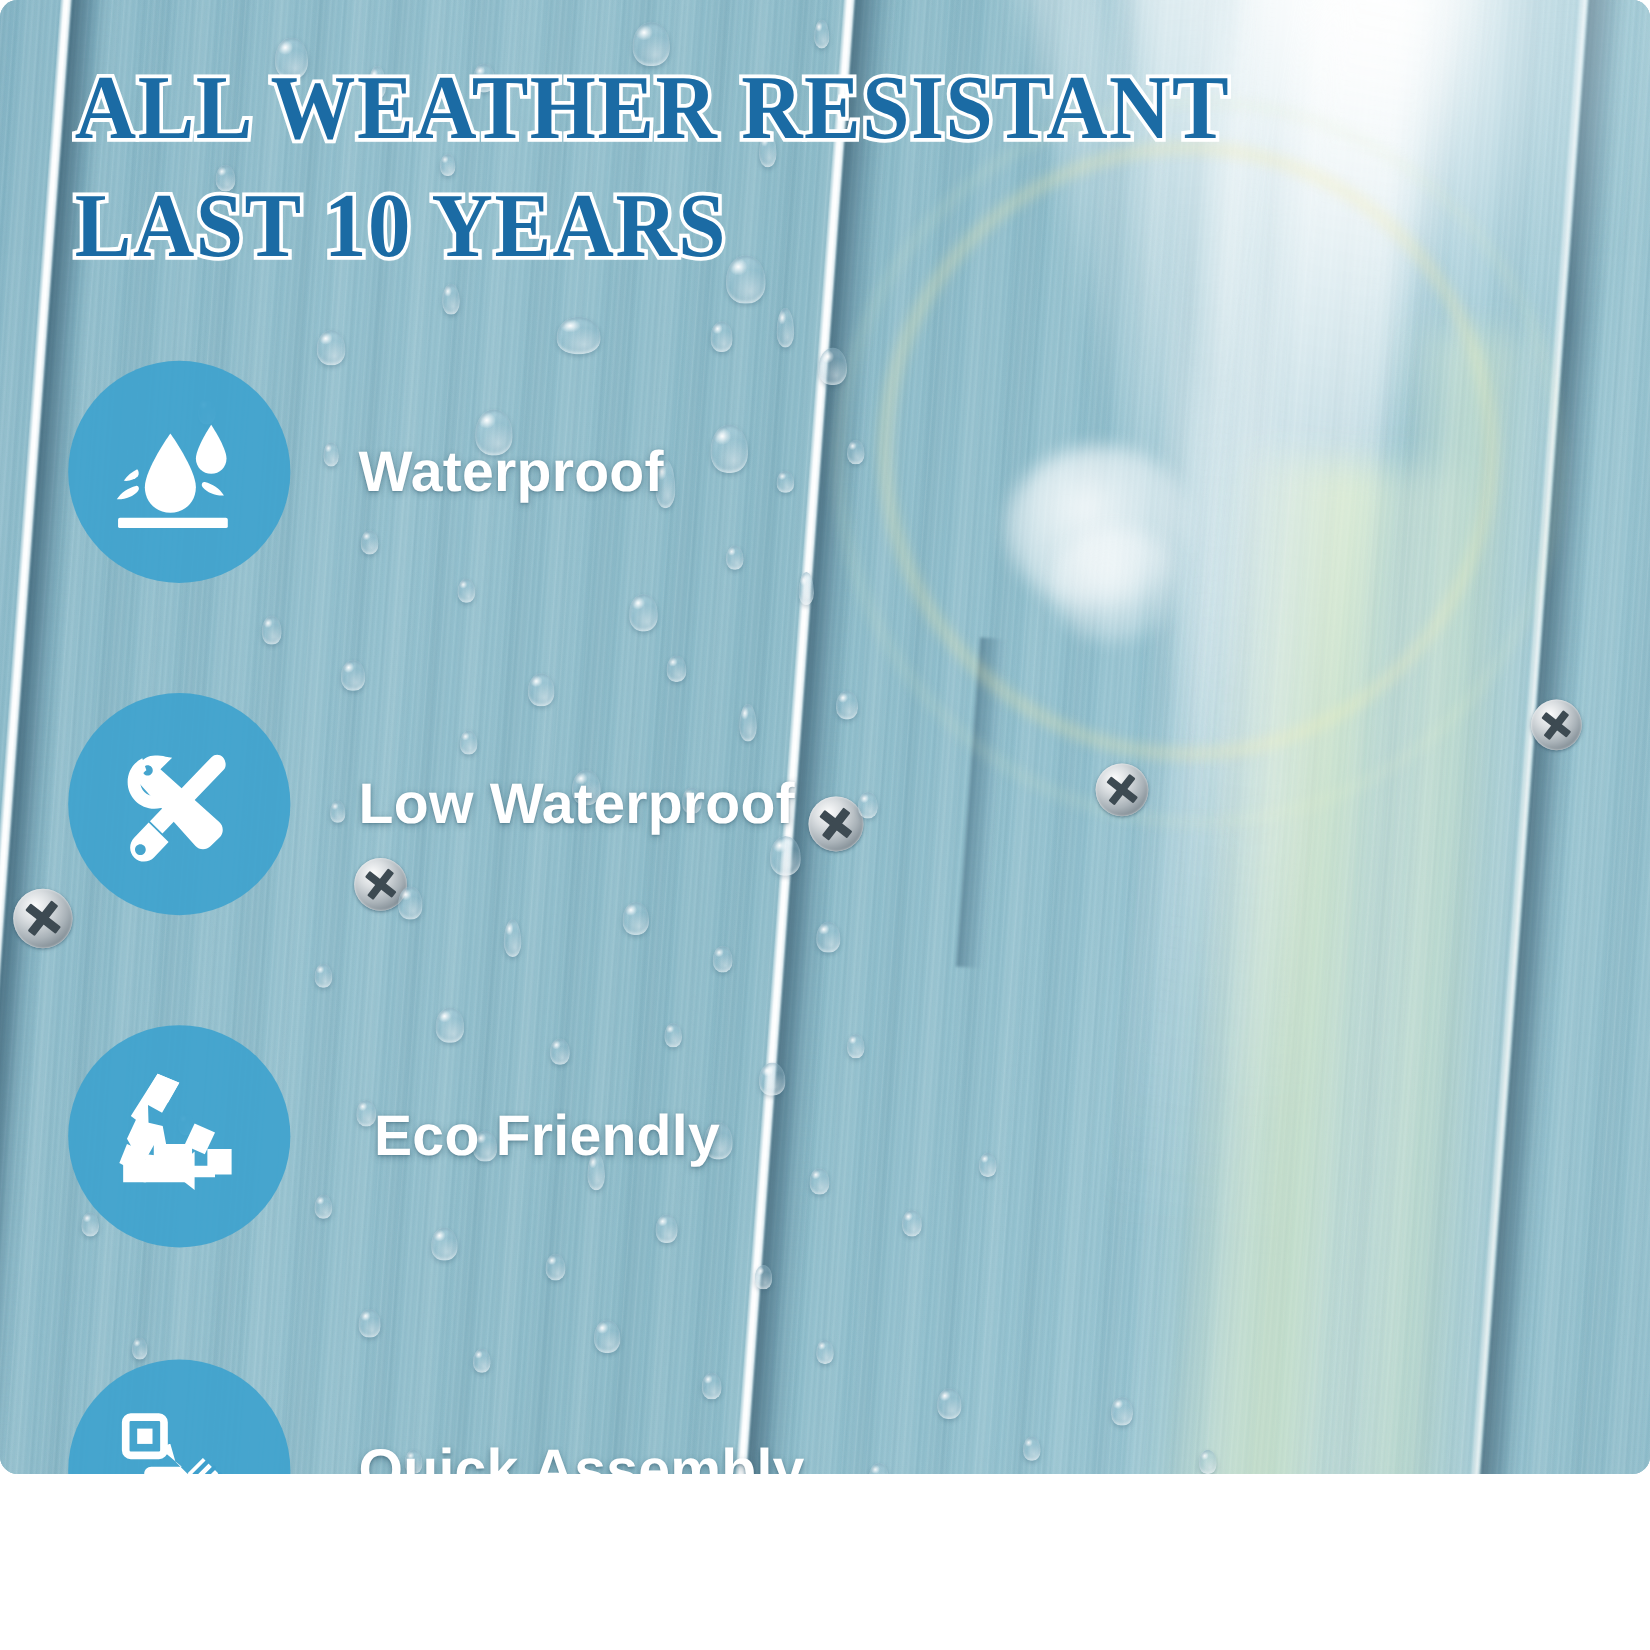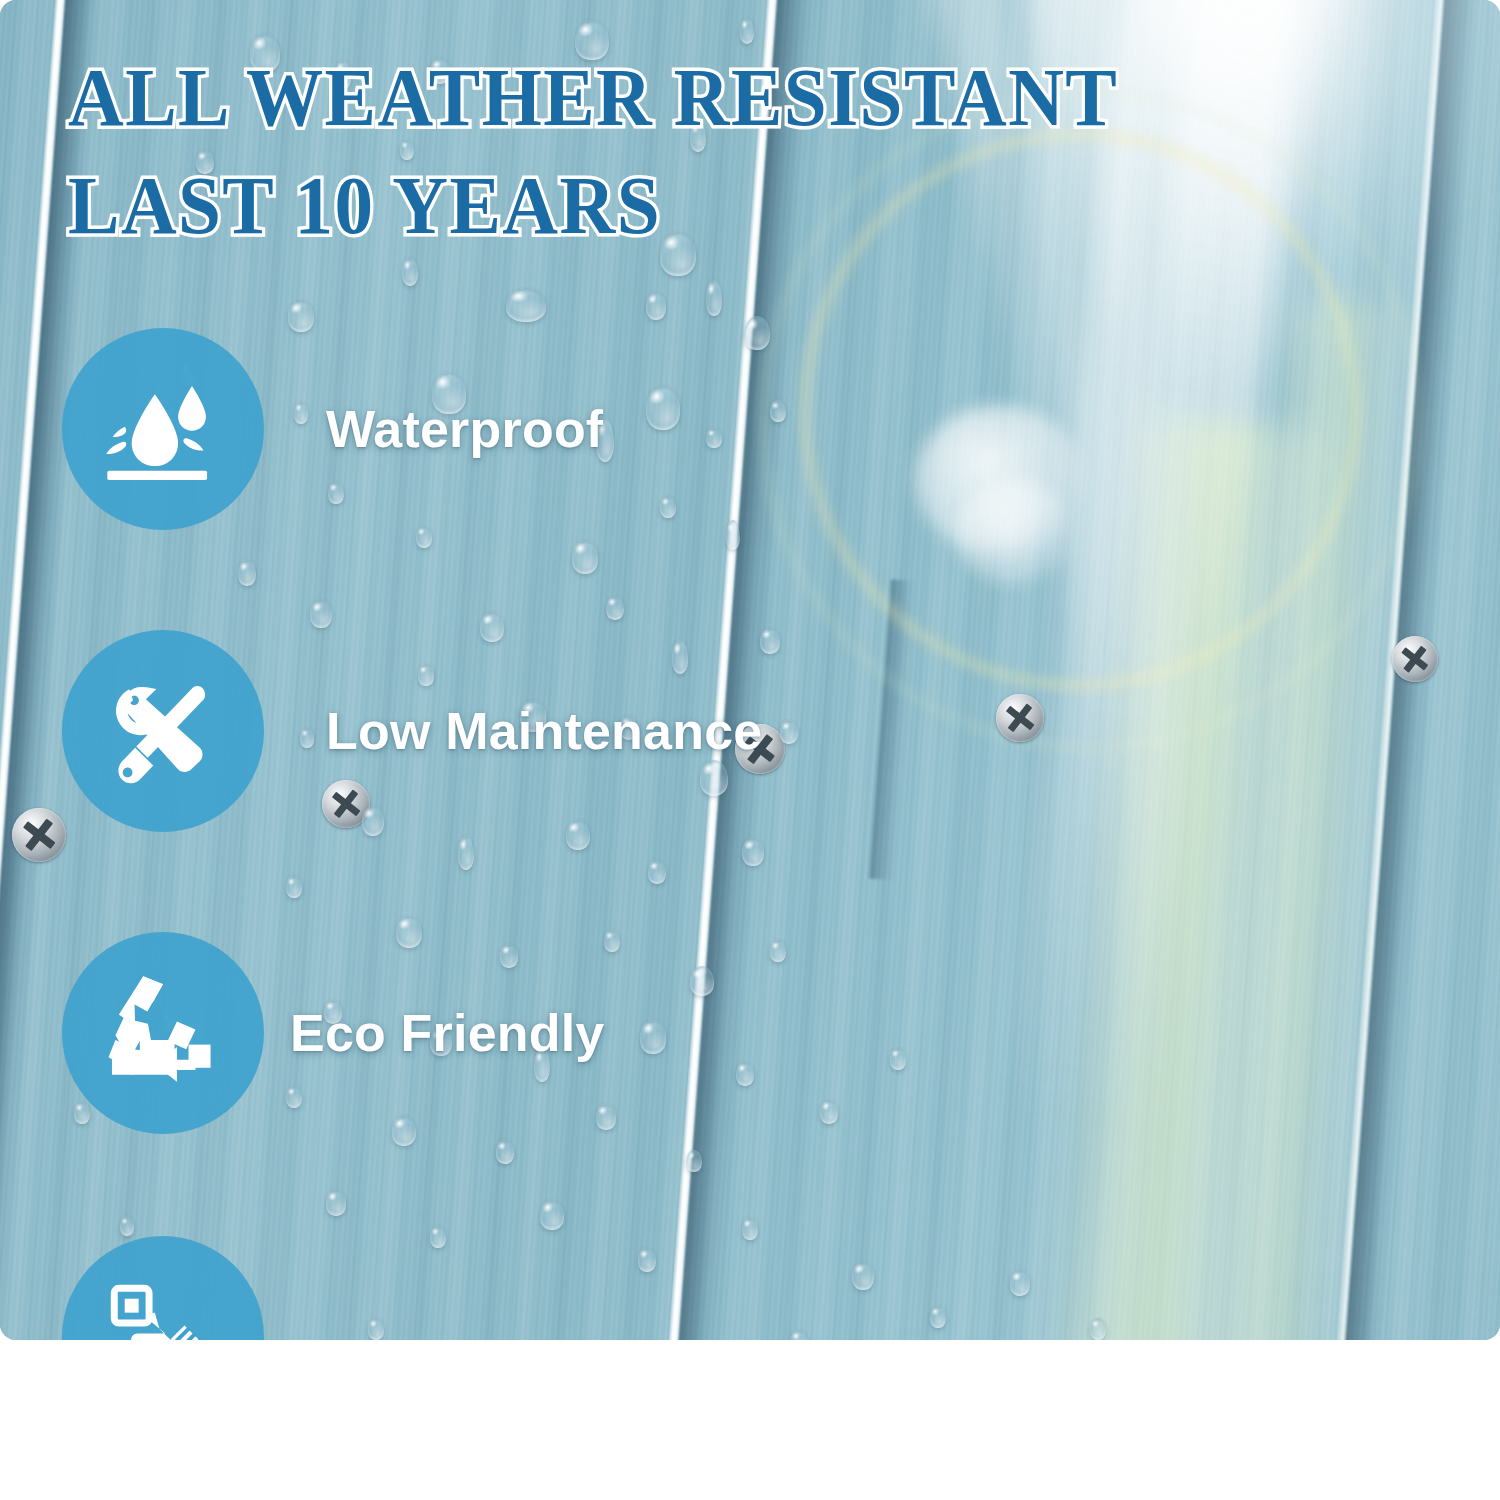--- a/index.html
+++ b/index.html
@@ -216,21 +216,21 @@
     letter-spacing:.2px;
     white-space:nowrap;
     text-shadow:0 2px 7px rgba(40,80,100,.42), 0 1px 2px rgba(40,80,100,.30);
   }
 
   .f1{left:62px;top:328px;justify-content:space-between;}
   .f1 .label{margin-left:62px;}
   .f2{left:62px;top:630px;}
   .f2 .label{margin-left:62px;}
   .f3{left:62px;top:932px;}
-  .f3 .label{margin-left:26px;}
+  .f3 .label{margin-left:76px;}
   .f4{left:62px;top:1236px;}
   .f4 .label{margin-left:62px;}
 </style>
 </head>
 <body>
 
 <div class="stage">
 
   <div class="deck">
     <div class="deck-base"></div>
@@ -378,21 +378,21 @@
     <div class="badge">
       <svg viewBox="0 0 100 100" aria-hidden="true">
 
         <path fill="#fff" d="M31 12 C23 12 16.5 18.4 16.5 26.4 C16.5 29 17.2 31.4 18.4 33.5 L62.5 82.6 C65.6 86.1 71 86.3 74.4 83 L81.5 76.2 C85 72.8 84.9 67.3 81.3 64.1 L35.2 22.6 L44.4 13.7 L39.3 12.9 C36.8 12.2 34 12 31 12 Z M25.2 19.6 C27.4 19.6 29.2 21.4 29.2 23.6 C29.2 25.8 27.4 27.6 25.2 27.6 C23 27.6 21.2 25.8 21.2 23.6 C21.2 21.4 23 19.6 25.2 19.6 Z"></path>
         <path fill="#fff" d="M21 14 C14 17.5 9.5 24.6 9.5 32.6 C9.5 44.2 18.9 53.6 30.5 53.6 C34 53.6 37.3 52.7 40.2 51.2 L32.8 43.5 C32.1 43.6 31.3 43.7 30.5 43.7 C24.4 43.7 19.4 38.7 19.4 32.6 C19.4 28.8 21.3 25.5 24.2 23.5 Z"></path>
 
         <path fill="#fff" d="M84 13 C81.5 10.6 77.6 10.7 75.2 13.2 L27 63.4 L36.8 73 L85 22.8 C87.3 20.3 86.4 15.4 84 13 Z"></path>
         <path fill="#fff" d="M26 64.5 L14.6 76.4 C10.4 80.8 10.5 87.8 14.8 92 C19.1 96.2 26.1 96.1 30.3 91.7 L41.6 79.8 Z M19.5 81.5 C21.8 81.5 23.7 83.4 23.7 85.7 C23.7 88 21.8 89.9 19.5 89.9 C17.2 89.9 15.3 88 15.3 85.7 C15.3 83.4 17.2 81.5 19.5 81.5 Z"></path>
       </svg>
     </div>
-    <div class="label">Low Maintenance</div>
+    <div class="label">Low Waterproof</div>
   </div>
 
   <div class="feature f3">
     <div class="badge">
       <svg viewBox="0 0 100 100" aria-hidden="true">
 
         <path fill="#fff" d="M50 8 L36.5 31.5 L25.5 25.5 L26 44.5 L12 34 L33 1 Z"></path>
         <path fill="#fff" d="M33 1 L50 8 L41 24 L24.5 15 Z"></path>
 
         <path fill="#fff" d="M16 37 L9 52 L21 73 L30 57 L41 63 L37 42 Z"></path>
@@ -419,15 +419,16 @@
         <path fill="#fff" d="M43 29 C40.5 29 38.5 31 38.5 33.5 C38.5 35 39.2 36.3 40.3 37.2 L52 47 L28 47 C25 47 22.5 49.5 22.5 52.5 C22.5 55.5 25 58 28 58 L22 58 C19 58 16.5 60.5 16.5 63.5 C16.5 66.5 19 69 22 69 L26 69 C23.5 69 21.5 71 21.5 73.5 C21.5 76 23.5 78 26 78 L50.5 78 C54 78 57.5 76.5 60 74 L69 65 L47 43 Z"></path>
 
         <path fill="#fff" d="M56.5 52 L68.5 40 L90.5 62 L78.5 74 Z"></path>
         <g stroke="#3fa0cd" stroke-width="3.4" stroke-linecap="round">
           <line x1="62" y1="53" x2="72" y2="43"></line>
           <line x1="67" y1="58" x2="77" y2="48"></line>
           <line x1="72" y1="63" x2="82" y2="53"></line>
         </g>
       </svg>
     </div>
+    <div class="label">Quick Assembly</div>
   </div>
 
 </div>
 
 </body></html>

